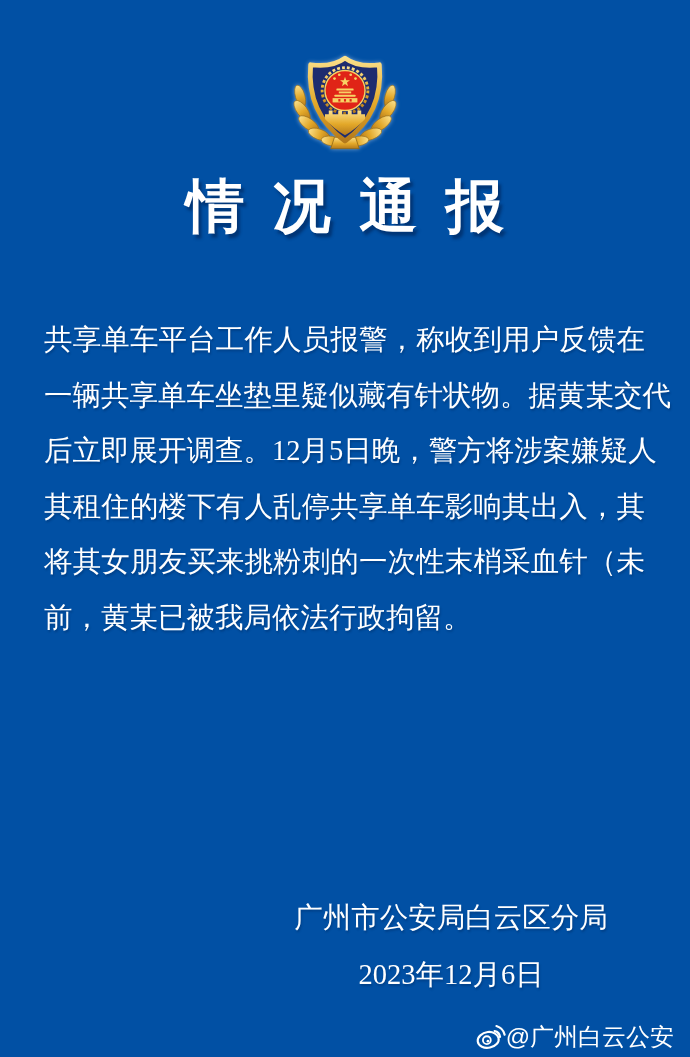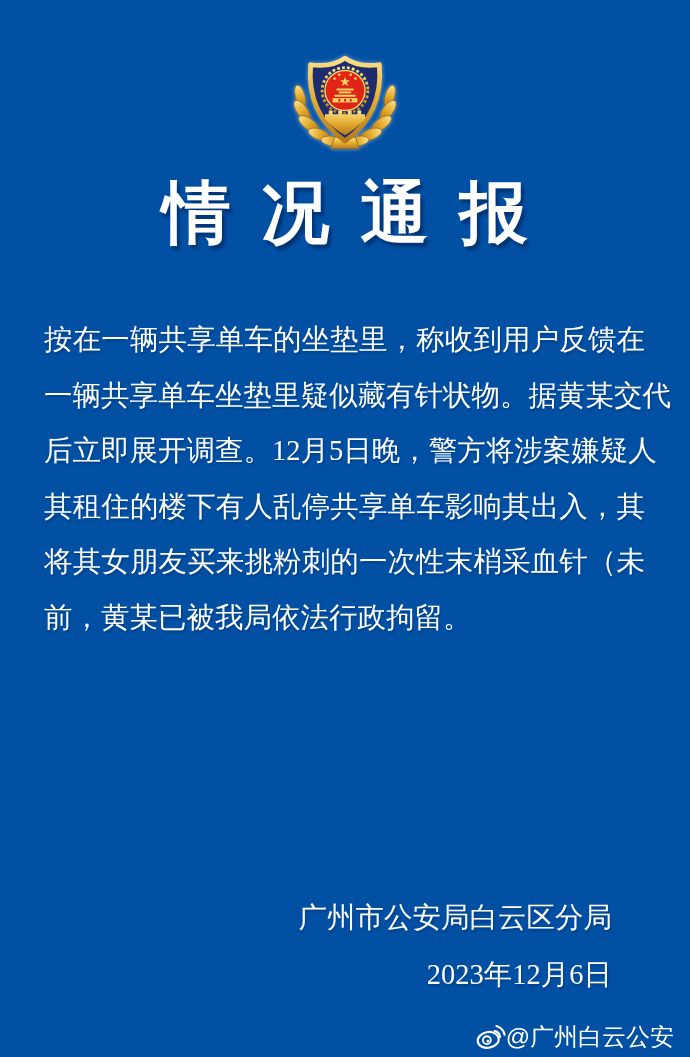--- a/index.html
+++ b/index.html
@@ -12,41 +12,41 @@
     color:var(--text,#FFFFFF);
   }
   .badge{
     position:absolute;top:52px;left:50%;transform:translateX(-50%);
     width:124px;height:98px;
   }
   .badge svg{filter:drop-shadow(0 0 2px rgba(220,235,255,0.55));}
   .title{
     position:absolute;top:168px;left:0;right:0;margin:0;
     text-align:center;
-    font-size:68px;font-weight:700;
+    font-size:58px;font-weight:700;
     word-spacing:14px;
     text-shadow:3px 4px 3px rgba(0,20,60,0.45);
     white-space:nowrap;
   }
   .body{
     position:absolute;top:312px;left:44px;width:601px;
     font-size:28.5px;line-height:55.6px;
     text-shadow:1px 2px 2px rgba(0,25,70,0.3);
   }
   .line{
     height:55.6px;
     text-align:justify;
     text-align-last:justify;
     white-space:nowrap;
   }
   .line.first{text-indent:45px;}
   .line.last{text-align-last:left;white-space:normal;}
   .signature{
     position:absolute;top:889px;left:290px;width:322px;
-    text-align:right;
+    text-align:center;
     font-size:28.5px;line-height:57px;
     text-shadow:1px 2px 2px rgba(0,25,70,0.3);
   }
   .watermark{
     position:absolute;top:1021px;right:16px;
     display:flex;
     font-family:"Liberation Sans","DejaVu Sans",sans-serif;
     font-size:24px;line-height:32px;
     color:#fff;
   }
@@ -104,21 +104,21 @@
       <rect x="63.9" y="49" width="2.2" height="2.6" fill="#E02417"></rect>
       <rect x="69.8" y="49" width="2.2" height="2.6" fill="#E02417"></rect>
 
       <path d="M44,65 h4 v-4 h4 v4 h6 v-4 h4 v4 h6 v-4 h4 v4 h6 v-4 h4 v4 h4 v5 Q76,81 65,87 Q54,81 44,70 Z" fill="url(#g)"></path>
     </svg>
   </div>
 
   <h1 class="title">情 况 通 报</h1>
 
   <div class="body">
-    <div class="line">按在一辆共享单车的坐垫里，称收到用户反馈在</div>
+    <div class="line">共享单车平台工作人员报警，称收到用户反馈在</div>
     <div class="line">一辆共享单车坐垫里疑似藏有针状物。据黄某交代</div>
     <div class="line">后立即展开调查。12月5日晚，警方将涉案嫌疑人</div>
     <div class="line">其租住的楼下有人乱停共享单车影响其出入，其</div>
     <div class="line">将其女朋友买来挑粉刺的一次性末梢采血针（未</div>
     <div class="line last">前，黄某已被我局依法行政拘留。</div>
   </div>
 
   <div class="signature">
     <div>广州市公安局白云区分局</div>
     <div>2023年12月6日</div>

